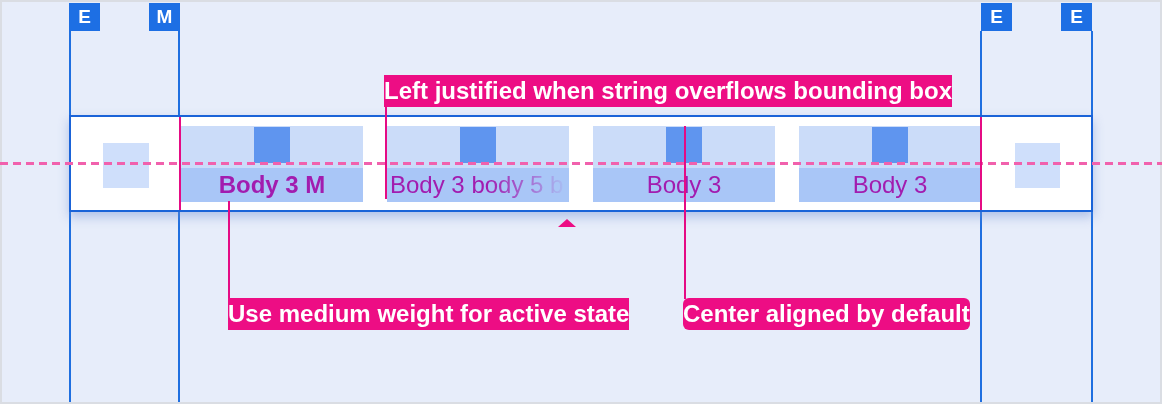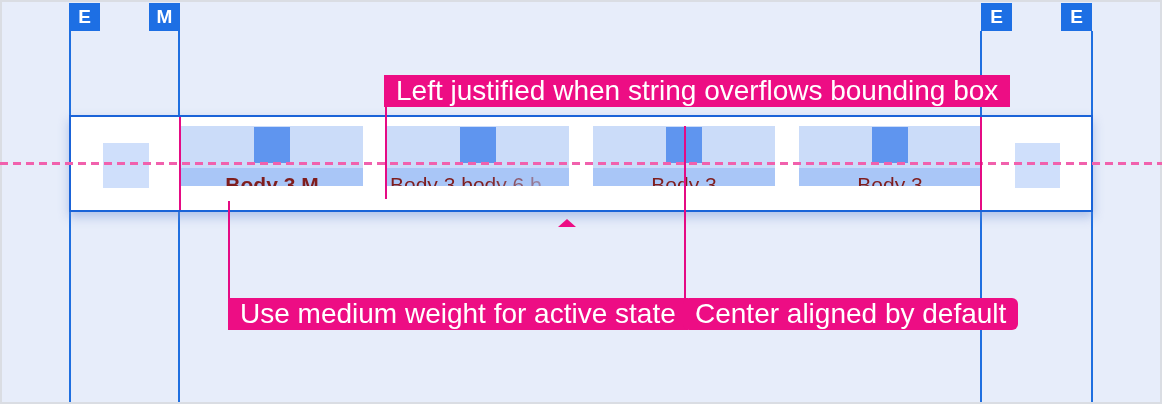--- a/index.html
+++ b/index.html
@@ -31,22 +31,22 @@
   
   .spacer{position:absolute;background:#CFDFFB;z-index:3;}
   .sp-left{left:103px;top:143px;width:46px;height:45px;}
   .sp-right{left:1015px;top:143px;width:45px;height:45px;}
   
   .tab{position:absolute;top:126px;width:182px;height:76px;z-index:3;}
   .tab-1{left:181px;} .tab-2{left:387px;} .tab-3{left:593px;} .tab-4{left:799px;}
   .tab-top{position:relative;width:182px;height:42px;background:#CBDCF9;}
   .tab-square{position:absolute;left:73px;top:1px;width:36px;height:36px;background:#5F95EF;}
   .tab-label{
-    position:relative;width:182px;height:18px;background:#A9C6F7;box-sizing:border-box;
-    font-size:21px;line-height:34px;color:#7f1d1d;text-align:center;
+    position:relative;width:182px;height:34px;background:#A9C6F7;box-sizing:border-box;
+    font-size:24px;line-height:34px;color:#a21caf;text-align:center;
     white-space:nowrap;overflow:hidden;
   }
   .tab-label.active{font-weight:bold;}
   .tab-label.left{text-align:left;padding-left:3px;}
   .tab-label.fade .txt{
     display:inline-block;
     -webkit-mask-image:linear-gradient(90deg,#000 0,#000 96px,rgba(0,0,0,.5) 140px,rgba(0,0,0,.07) 172px,transparent 182px);
     mask-image:linear-gradient(90deg,#000 0,#000 96px,rgba(0,0,0,.5) 140px,rgba(0,0,0,.07) 172px,transparent 182px);
   }
   
@@ -57,22 +57,22 @@
   
   .pleader{position:absolute;width:2px;background:#E50B84;z-index:5;}
   .pl-tabstart{left:179px;top:117px;height:93px;}
   .pl-tabend{left:980px;top:117px;height:93px;}
   .pl-overflow{left:385px;top:106px;height:93px;}
   .pl-center{left:684px;top:126px;height:173px;}
   .pl-medium{left:228px;top:201px;height:97px;}
   
   .plabel{
     position:absolute;background:#ED0D84;color:#fff;
-    font-size:28px;font-weight:normal;line-height:26px;
-    padding:3px 12px;white-space:nowrap;z-index:6;
+    font-size:24px;font-weight:bold;line-height:26px;
+    padding:3px 0;white-space:nowrap;z-index:6;
   }
   .lbl-overflow{left:384px;top:75px;}
   .lbl-gradient{left:360px;top:226px;}
   .lbl-medium{left:228px;top:298px;}
   .lbl-center{left:683px;top:298px;border-radius:6px;}
   .tri-up{
     position:absolute;left:558px;top:219px;width:0;height:0;z-index:6;
     border-left:9px solid transparent;border-right:9px solid transparent;
     border-bottom:8px solid #ED0D84;
   }
@@ -109,21 +109,21 @@
     <div class="tab-top">
       <div class="tab-square"></div>
     </div>
     <div class="tab-label active"><span class="txt">Body 3 M</span></div>
   </div>
 
   <div class="tab tab-2">
     <div class="tab-top">
       <div class="tab-square"></div>
     </div>
-    <div class="tab-label left fade"><span class="txt">Body 3 body 6 b</span></div>
+    <div class="tab-label left fade"><span class="txt">Body 3 body 5 b</span></div>
   </div>
 
   <div class="tab tab-3">
     <div class="tab-top">
       <div class="tab-square"></div>
     </div>
     <div class="tab-label"><span class="txt">Body 3</span></div>
   </div>
 
   <div class="tab tab-4">

